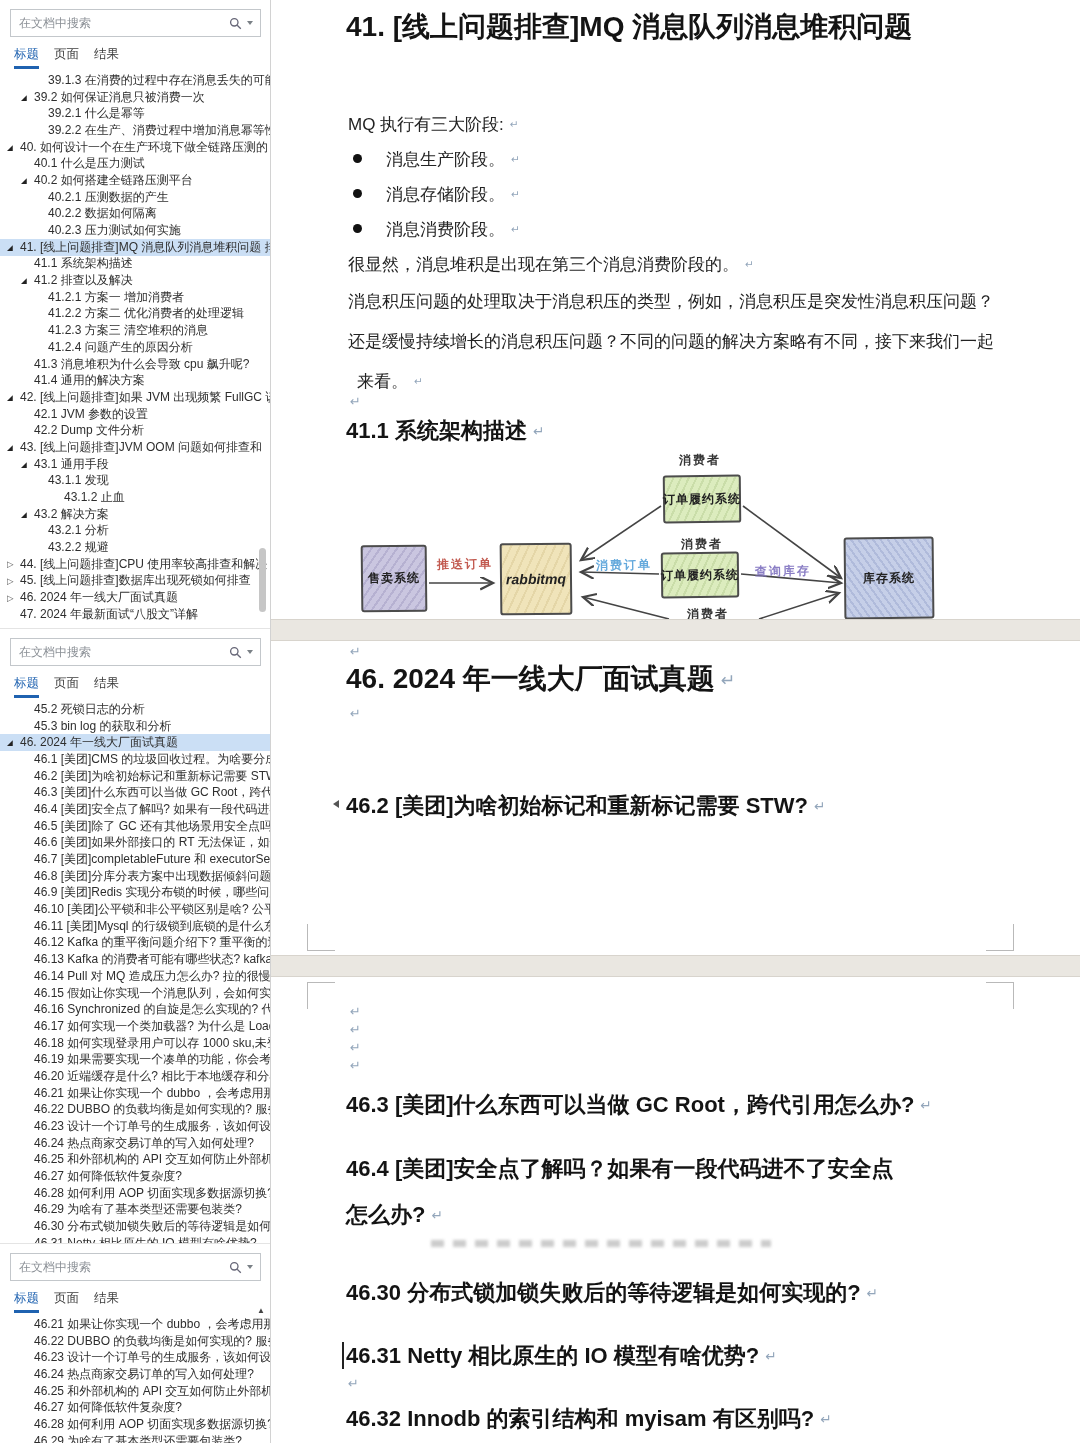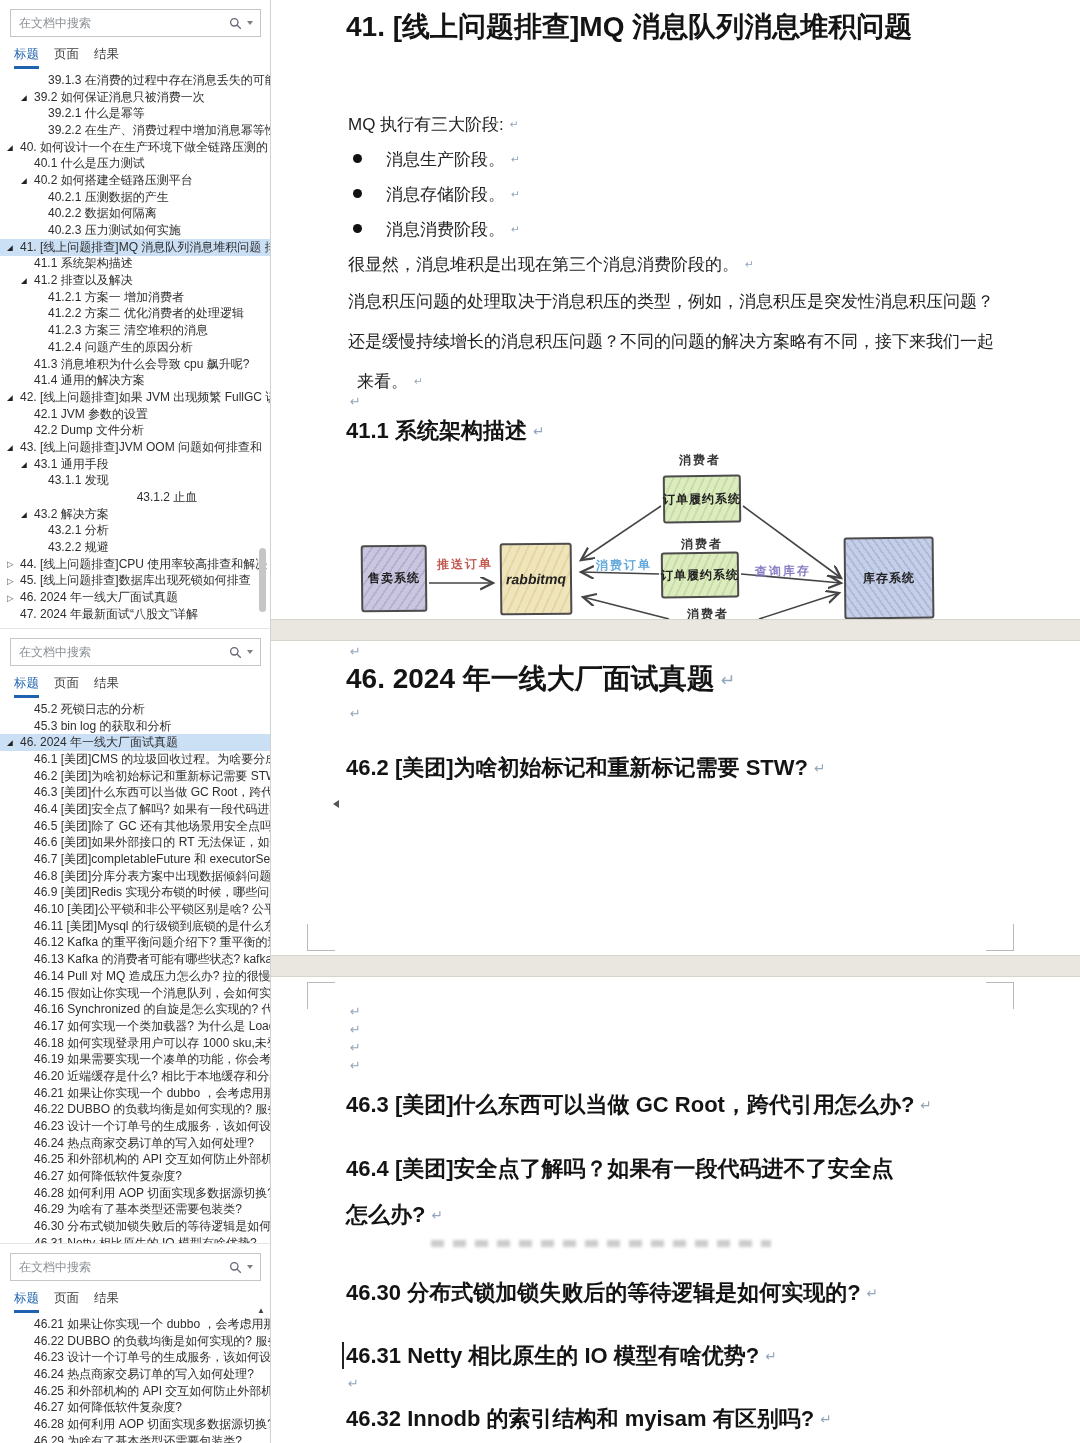--- a/index.html
+++ b/index.html
@@ -172,21 +172,21 @@
       <span class="rowtext">43. [线上问题排查]JVM OOM 问题如何排查和</span>
     </div>
           <div class="row" style="padding-left: 20px;">
       <span class="arrow">◢</span>
       <span class="rowtext">43.1 通用手段</span>
     </div>
           <div class="row" style="padding-left: 34px;">
       <span class="arrow"></span>
       <span class="rowtext">43.1.1 发现</span>
     </div>
-          <div class="row" style="padding-left: 50px; justify-content: center;">
+          <div class="row" style="padding-left: 50px;">
       <span class="arrow"></span>
       <span class="rowtext">43.1.2 止血</span>
     </div>
           <div class="row" style="padding-left: 20px;">
       <span class="arrow">◢</span>
       <span class="rowtext">43.2 解决方案</span>
     </div>
           <div class="row" style="padding-left: 34px;">
       <span class="arrow"></span>
       <span class="rowtext">43.2.1 分析</span>
@@ -460,21 +460,21 @@
     <div class="alabel" style="left:166px;top:556px;color:#c25a50">推送订单</div>
     <div class="alabel" style="left:325px;top:557px;color:#64a9dc">消费订单</div>
     <div class="alabel" style="left:484px;top:563px;color:#8a7ec5">查询库存</div>
 
     <div class="abs pageband" style="top:619px"></div>
 
     <div class="abs pilsolo" style="left:79px;top:644px">↵</div>
     <div class="abs t1" style="left:75px;top:660px"><span>46.  2024 年一线大厂面试真题</span><span class="pil">↵</span></div>
     <div class="abs pilsolo" style="left:79px;top:706px">↵</div>
     <div class="abs premark" style="left:62px;top:800px"></div>
-    <div class="abs t2" style="left:75px;top:753px"><span>46.2  [美团]为啥初始标记和重新标记需要 STW?</span><span class="pil">↵</span></div>
+    <div class="abs t2" style="left:75px;top:791px"><span>46.2  [美团]为啥初始标记和重新标记需要 STW?</span><span class="pil">↵</span></div>
 
     <div class="abs cm bl" style="left:36px;top:924px"></div>
     <div class="abs cm br" style="left:715px;top:924px"></div>
     <div class="abs pageband" style="top:955px"></div>
     <div class="abs cm tl" style="left:36px;top:982px"></div>
     <div class="abs cm tr" style="left:715px;top:982px"></div>
 
     <div class="abs pilsolo" style="left:79px;top:1004px">↵</div>
     <div class="abs pilsolo" style="left:79px;top:1022px">↵</div>
     <div class="abs pilsolo" style="left:79px;top:1040px">↵</div>

